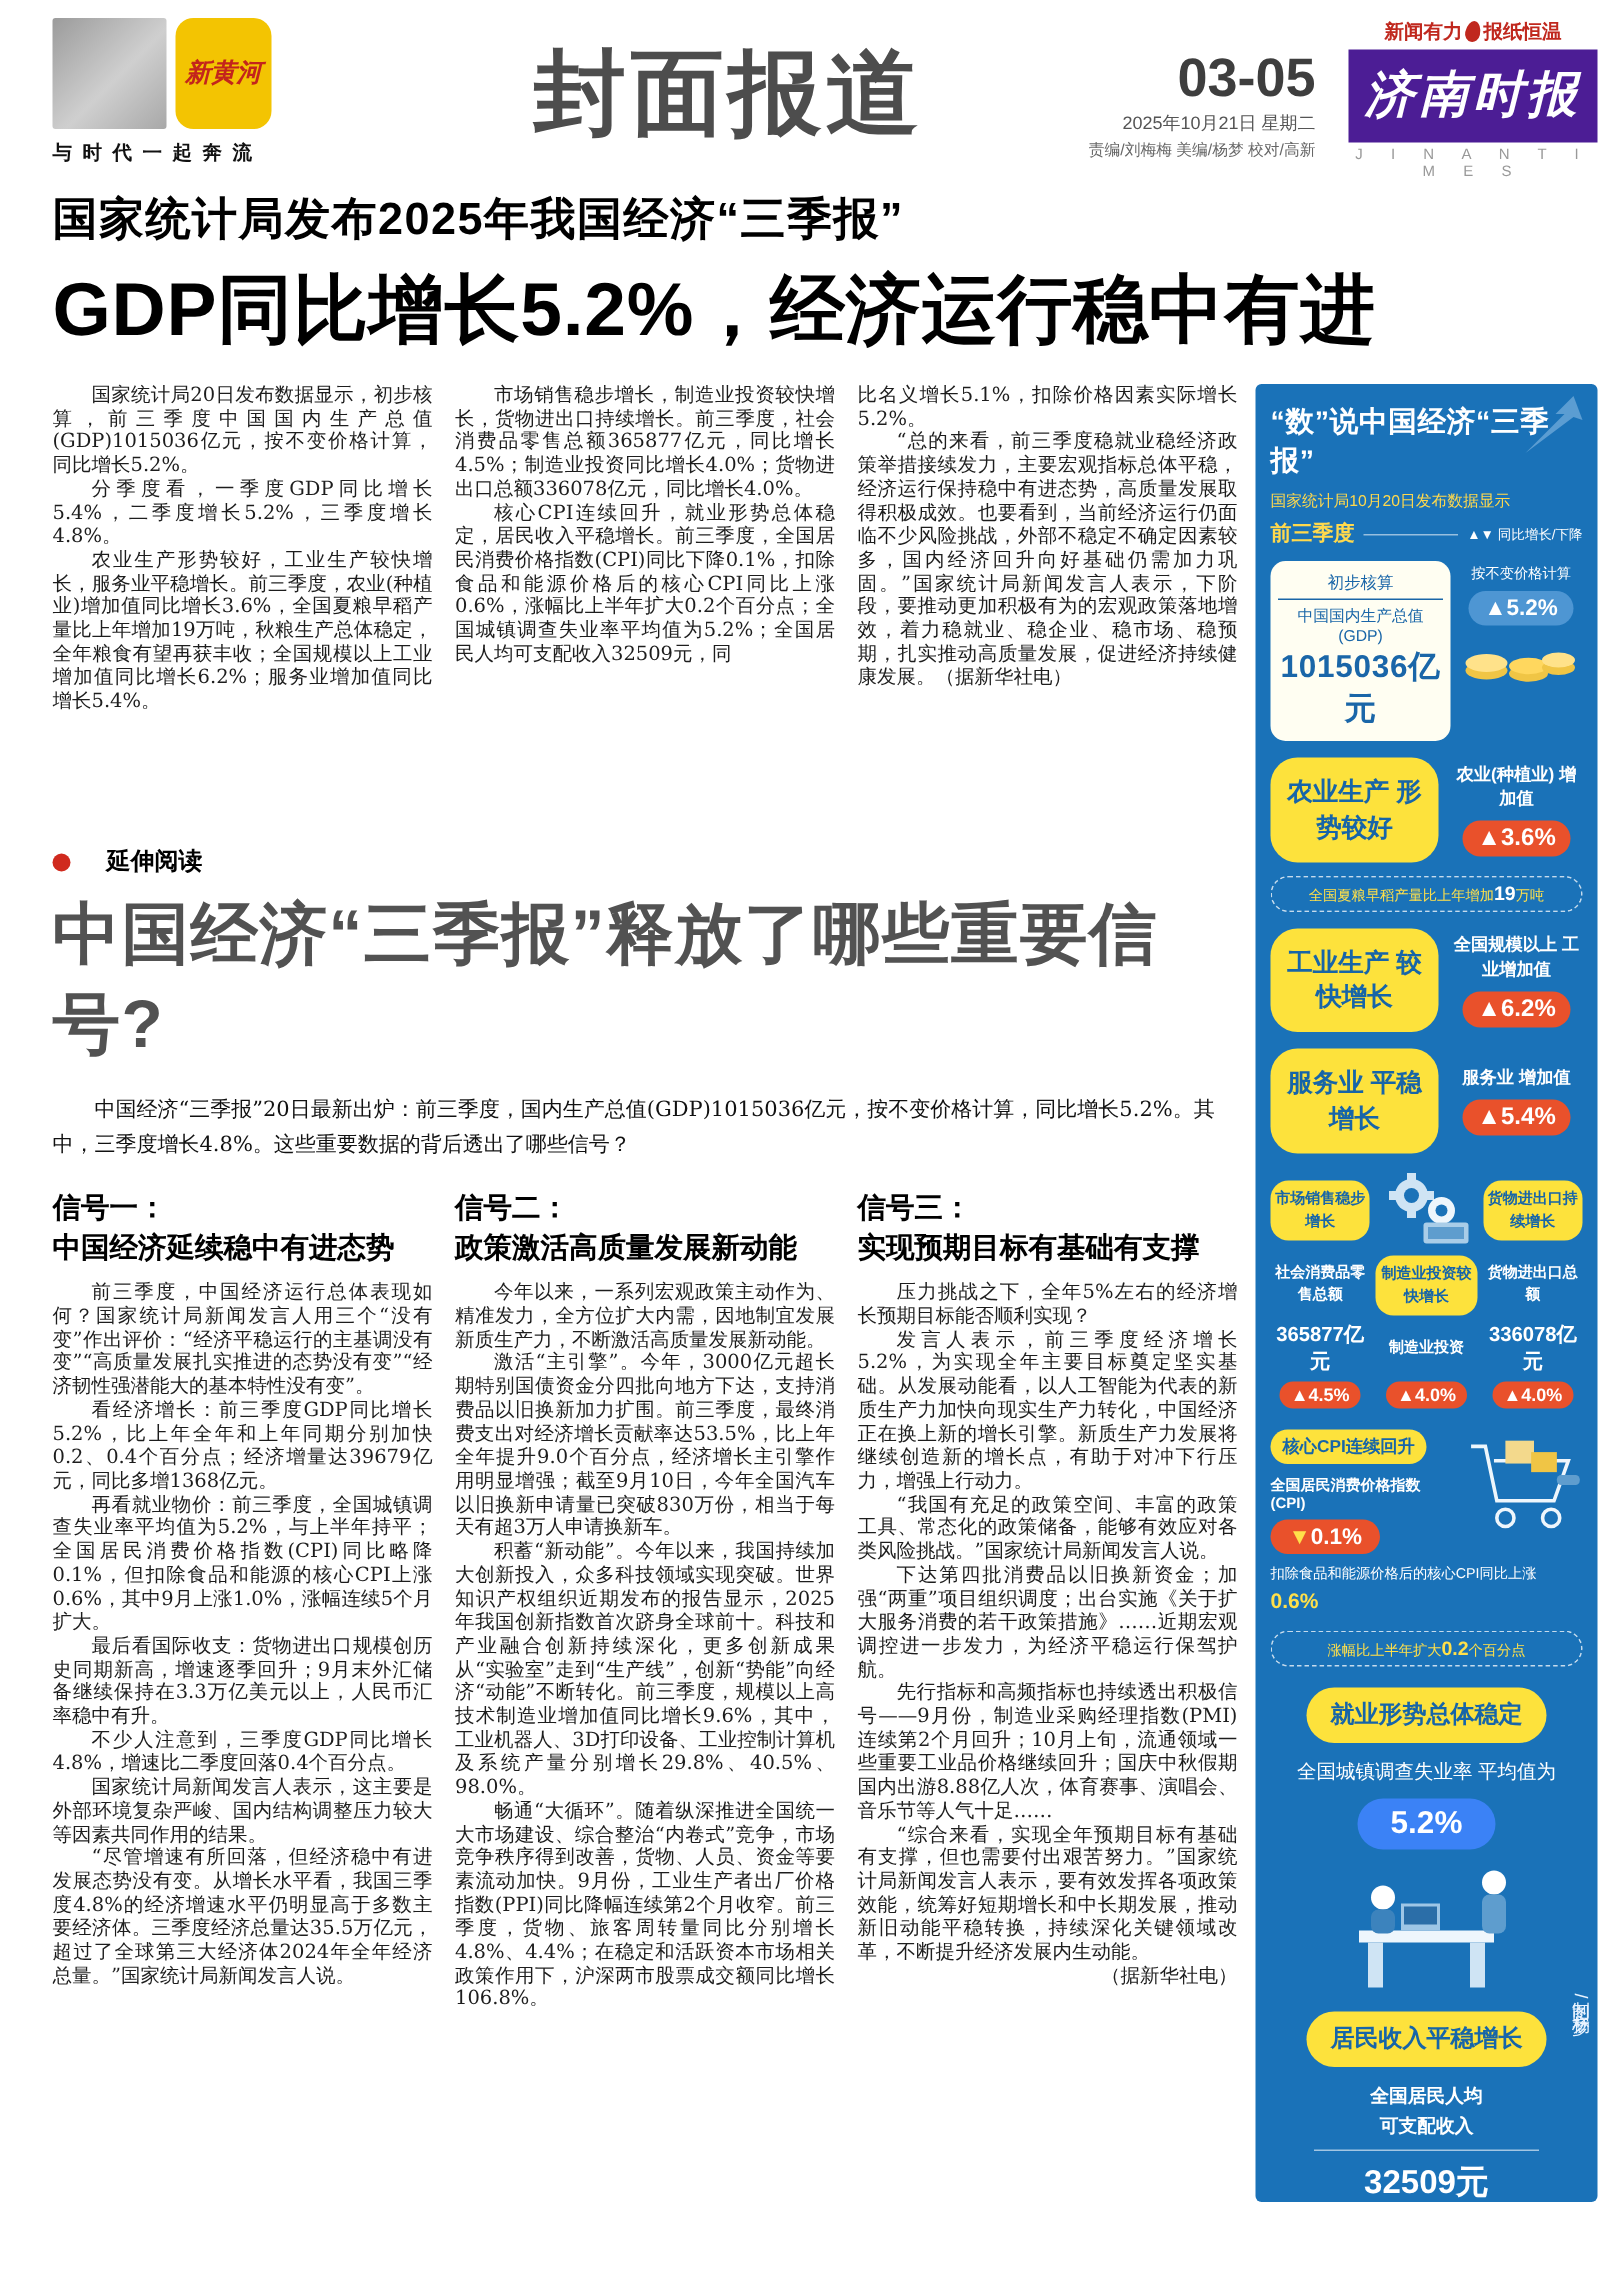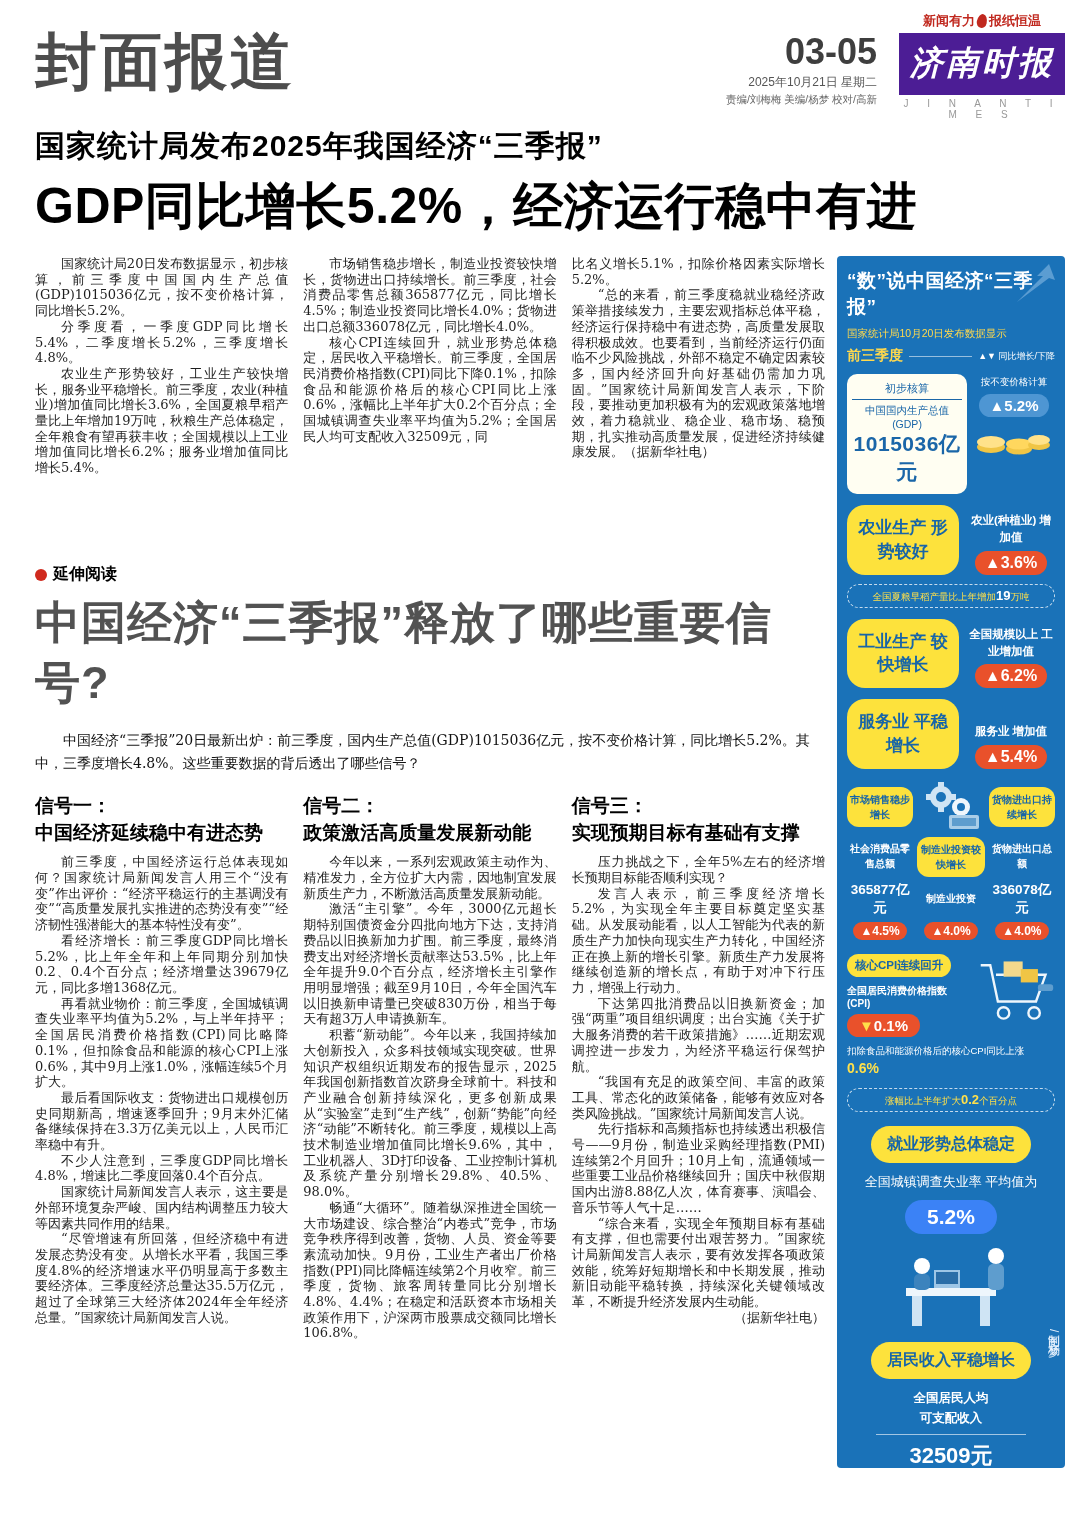--- a/index.html
+++ b/index.html
@@ -36,21 +36,21 @@
 
   
   .content-row { display:flex; gap:12px; flex:1; }
   .main-left { width:793px; }
   .article-cols { display:flex; gap:15px; height:292px; overflow:hidden; }
   .acol { flex:1; font-family:"DejaVu Serif",serif; font-size:13px; line-height:15.7px;
           text-align:justify; color:#1d1d1d; }
   .acol p { margin:0; text-indent:2em; }
   .acol.cont p:first-child { text-indent:0; }
 
-  .ext-tag { margin-top:16px; display:flex; align-items:center; gap:6px; font-weight:bold; font-size:16px; color:#000; }
+  .ext-tag { margin-top:16px; display:flex; align-items:center; gap:24px; font-weight:bold; font-size:16px; color:#000; }
   .red-dot { width:12px; height:12px; border-radius:50%; background:#d02a1e; }
   .ext-headline { font-size:45px; font-weight:900; color:#525252; margin:8px 0 16px; letter-spacing:1px; }
   .ext-intro { font-family:"DejaVu Serif",serif; font-size:14px; line-height:1.65; color:#111;
                text-indent:2em; margin:0 0 18px; padding-right:6px; }
 
   .signal-cols { display:flex; gap:15px; height:758px; overflow:hidden; }
   .signal { flex:1; }
   .sig-label, .sig-title { font-size:19px; font-weight:900; color:#000; margin:0; line-height:1.4; }
   .sig-title { margin-bottom:8px; }
   .sig-body p { font-family:"DejaVu Serif",serif; font-size:13px; line-height:15.7px;
@@ -72,21 +72,21 @@
   .gdp-box { background:#fffef2; color:#1a66a8; border-radius:10px; padding:7px 5px 8px; width:120px; text-align:center; }
   .gdp-note { font-size:11px; border-bottom:1px solid #1a66a8; padding-bottom:3px; margin-bottom:4px; }
   .gdp-label { font-size:10.5px; }
   .gdp-value { font-size:21px; font-weight:900; letter-spacing:0.5px; }
   .gdp-right { flex:1; text-align:center; }
   .gdp-tag { font-size:9.5px; margin:2px 0 5px; }
   .pill-blue { background:#4e96d3; border-radius:13px; color:#fff; font-weight:bold; font-size:15px;
                padding:3px 10px; display:inline-block; }
   .coins { display:block; margin:4px auto 0; }
 
-  .sb-row { display:flex; align-items:flex-end; gap:8px; margin:11px 0 0; }
+  .sb-row { display:flex; align-items:center; gap:8px; margin:11px 0 0; }
   .sb-badge { background:#fde23c; color:#1765a8; font-weight:bold; font-size:17px; text-align:center;
               border-radius:18px; padding:11px 6px; width:112px; line-height:1.4; }
   .sb-stat { flex:1; text-align:center; }
   .sb-stat-label { font-size:11.5px; font-weight:bold; line-height:1.45; margin-bottom:5px; }
   .pill-red { background:#e9512b; color:#fff; font-weight:bold; font-size:16px; border-radius:15px;
               padding:3px 10px; display:inline-block; }
   .dash-note { border:1px dashed rgba(255,255,255,.75); border-radius:14px; text-align:center;
                color:#ffe04a; font-size:9.5px; padding:3px 3px; margin:9px 0 0; }
   .dash-note .em-val { font-size:13px; font-weight:bold; color:#fff; }
 
@@ -123,20 +123,29 @@
   .inc-value { font-size:22px; font-weight:900; }
   .credit-v { position:absolute; right:3px; bottom:130px; writing-mode:vertical-rl;
               font-size:12px; letter-spacing:2px; color:#eaf4ff; }
 </style>
 </head>
 <body>
 
 <div class="page">
 
   <header class="hdr">
+    <div class="logo-block">
+      <div class="logo-imgs">
+        <div class="qr"></div>
+        <div class="app-icon">
+          <span>新黄河</span>
+        </div>
+      </div>
+      <div class="tagline">与时代一起奔流</div>
+    </div>
 
     <h1 class="section-title">封面报道</h1>
 
     <div class="issue">
       <div class="issue-left">
         <div class="page-range">03-05</div>
         <div class="issue-date">2025年10月21日 星期二</div>
         <div class="issue-credits">责编/刘梅梅 美编/杨梦 校对/高新</div>
       </div>
       <div class="brand">
@@ -205,22 +214,22 @@
               <p>积蓄“新动能”。今年以来，我国持续加大创新投入，众多科技领域实现突破。世界知识产权组织近期发布的报告显示，2025年我国创新指数首次跻身全球前十。科技和产业融合创新持续深化，更多创新成果从“实验室”走到“生产线”，创新“势能”向经济“动能”不断转化。前三季度，规模以上高技术制造业增加值同比增长9.6%，其中，工业机器人、3D打印设备、工业控制计算机及系统产量分别增长29.8%、40.5%、98.0%。</p>
               <p>畅通“大循环”。随着纵深推进全国统一大市场建设、综合整治“内卷式”竞争，市场竞争秩序得到改善，货物、人员、资金等要素流动加快。9月份，工业生产者出厂价格指数(PPI)同比降幅连续第2个月收窄。前三季度，货物、旅客周转量同比分别增长4.8%、4.4%；在稳定和活跃资本市场相关政策作用下，沪深两市股票成交额同比增长106.8%。</p>
             </div>
         </div>
         <div class="signal">
           <h4 class="sig-label">信号三：</h4>
           <h4 class="sig-title">实现预期目标有基础有支撑</h4>
           <div class="sig-body">
               <p>压力挑战之下，全年5%左右的经济增长预期目标能否顺利实现？</p>
               <p>发言人表示，前三季度经济增长5.2%，为实现全年主要目标奠定坚实基础。从发展动能看，以人工智能为代表的新质生产力加快向现实生产力转化，中国经济正在换上新的增长引擎。新质生产力发展将继续创造新的增长点，有助于对冲下行压力，增强上行动力。</p>
+              <p>“我国有充足的政策空间、丰富的政策工具、常态化的政策储备，能够有效应对各类风险挑战。”国家统计局新闻发言人说。</p>
               <p>下达第四批消费品以旧换新资金；加强“两重”项目组织调度；出台实施《关于扩大服务消费的若干政策措施》……近期宏观调控进一步发力，为经济平稳运行保驾护航。</p>
-              <p>“我国有充足的政策空间、丰富的政策工具、常态化的政策储备，能够有效应对各类风险挑战。”国家统计局新闻发言人说。</p>
               <p>先行指标和高频指标也持续透出积极信号——9月份，制造业采购经理指数(PMI)连续第2个月回升；10月上旬，流通领域一些重要工业品价格继续回升；国庆中秋假期国内出游8.88亿人次，体育赛事、演唱会、音乐节等人气十足……</p>
               <p>“综合来看，实现全年预期目标有基础有支撑，但也需要付出艰苦努力。”国家统计局新闻发言人表示，要有效发挥各项政策效能，统筹好短期增长和中长期发展，推动新旧动能平稳转换，持续深化关键领域改革，不断提升经济发展内生动能。</p>
               <p>（据新华社电）</p>
             </div>
         </div>
       </div>
     </div>
 
     <aside class="sidebar">
       <svg class="sb-arrow" width="44" height="40" viewBox="0 0 44 40">

